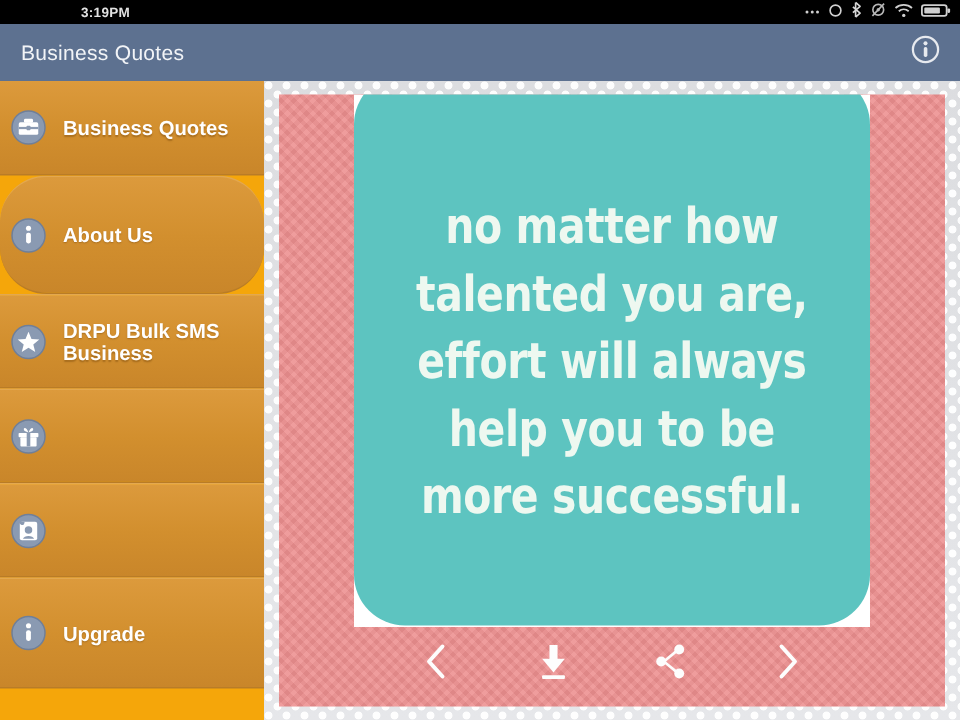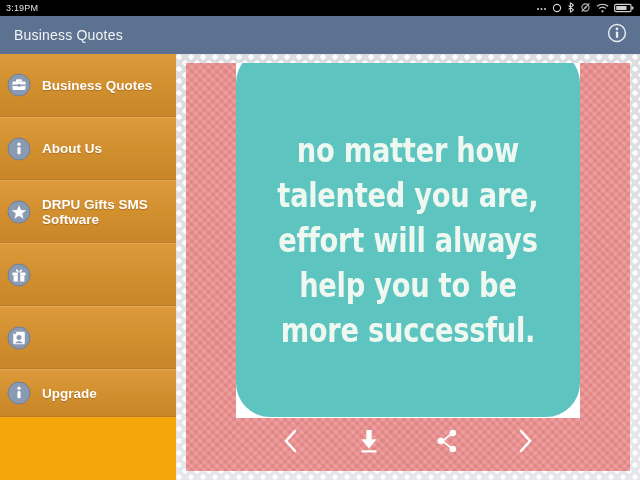--- a/index.html
+++ b/index.html
@@ -26,23 +26,24 @@
     background: #000000;
     color: #d8d8d8;
     display: flex;
     align-items: center;
     justify-content: space-between;
     padding: 0 6px;
     box-sizing: border-box;
   }
   #status-clock {
     font-size: 9px;
-    font-weight: normal;
+    font-weight: bold;
     letter-spacing: 0.2px;
     color: #e2e2e2;
+    margin-left: 48px;
   }
   #status-icons {
     display: flex;
     align-items: center;
     gap: 5px;
   }
   .sysicon { display: block; }
 
   
   #app-bar {
@@ -252,39 +253,39 @@
           <circle cx="12" cy="12" r="11" fill="#8a9ab2" stroke="#6f7f99" stroke-width="1"></circle>
           <rect x="5.5" y="8.5" width="13" height="8.4" rx="1.1" fill="#ffffff"></rect>
           <rect x="9" y="6.2" width="6" height="2.6" rx="0.9" fill="#ffffff"></rect>
           <rect x="5.5" y="11.6" width="13" height="1.5" fill="#8a9ab2"></rect>
           <rect x="10.7" y="10.9" width="2.6" height="2.9" rx="0.5" fill="#8a9ab2"></rect>
         </svg>
       </span>
       <span class="nav-label">Business Quotes</span>
     </div>
 
-    <div class="nav-item" style="height:63px;">
+    <div class="nav-item" style="height:79px;border-radius:31px;">
       <span class="nav-icon">
         <svg width="24" height="24" viewBox="0 0 24 24">
           <circle cx="12" cy="12" r="11" fill="#8a9ab2" stroke="#6f7f99" stroke-width="1"></circle>
           <circle cx="12" cy="7.2" r="1.7" fill="#ffffff"></circle>
           <rect x="10.4" y="10.1" width="3.2" height="7.2" rx="1.4" fill="#ffffff"></rect>
         </svg>
       </span>
       <span class="nav-label">About Us</span>
     </div>
 
     <div class="nav-item" style="height:63px;">
       <span class="nav-icon">
         <svg width="24" height="24" viewBox="0 0 24 24">
           <circle cx="12" cy="12" r="11" fill="#8a9ab2" stroke="#6f7f99" stroke-width="1"></circle>
           <path d="M12 5.2 L14 10 L19.2 10.3 L15.2 13.6 L16.5 18.7 L12 15.8 L7.5 18.7 L8.8 13.6 L4.8 10.3 L10 10 Z" fill="#ffffff"></path>
         </svg>
       </span>
-      <span class="nav-label">DRPU Gifts SMS Software</span>
+      <span class="nav-label">DRPU Bulk SMS Business</span>
     </div>
 
     <div class="nav-item" style="height:63px;">
       <span class="nav-icon">
         <svg width="24" height="24" viewBox="0 0 24 24">
           <circle cx="12" cy="12" r="11" fill="#8a9ab2" stroke="#6f7f99" stroke-width="1"></circle>
           <rect x="5.4" y="9.6" width="13.2" height="2.9" rx="0.6" fill="#ffffff"></rect>
           <rect x="6.6" y="12.5" width="10.8" height="6.1" rx="0.6" fill="#ffffff"></rect>
           <rect x="10.8" y="9.6" width="2.4" height="9" fill="#8a9ab2"></rect>
           <path d="M11.9 9.3 C10.2 8.9 8.6 8.3 8.9 6.9 C9.2 5.7 11 6.3 11.9 9.3 Z" fill="#ffffff"></path>
@@ -298,21 +299,21 @@
         <svg width="24" height="24" viewBox="0 0 24 24">
           <circle cx="12" cy="12" r="11" fill="#8a9ab2" stroke="#6f7f99" stroke-width="1"></circle>
           <rect x="6.2" y="5.8" width="11.6" height="12.4" rx="1.4" fill="#ffffff"></rect>
           <path d="M6.2 7.2 L6.2 5.8 L9.4 5.8 C9.4 7.8 7.9 9 6.2 7.2 Z" fill="#8a9ab2"></path>
           <circle cx="12" cy="11.4" r="2.5" fill="#8a9ab2"></circle>
           <path d="M8.3 17.2 C8.8 14.6 15.2 14.6 15.7 17.2 Z" fill="#8a9ab2"></path>
         </svg>
       </span>
     </div>
 
-    <div class="nav-item" style="height:48px;">
+    <div class="nav-item" style="height:74px;">
       <span class="nav-icon">
         <svg width="24" height="24" viewBox="0 0 24 24">
           <circle cx="12" cy="12" r="11" fill="#8a9ab2" stroke="#6f7f99" stroke-width="1"></circle>
           <circle cx="12" cy="7.2" r="1.7" fill="#ffffff"></circle>
           <rect x="10.4" y="10.1" width="3.2" height="7.2" rx="1.4" fill="#ffffff"></rect>
         </svg>
       </span>
       <span class="nav-label">Upgrade</span>
     </div>
 

